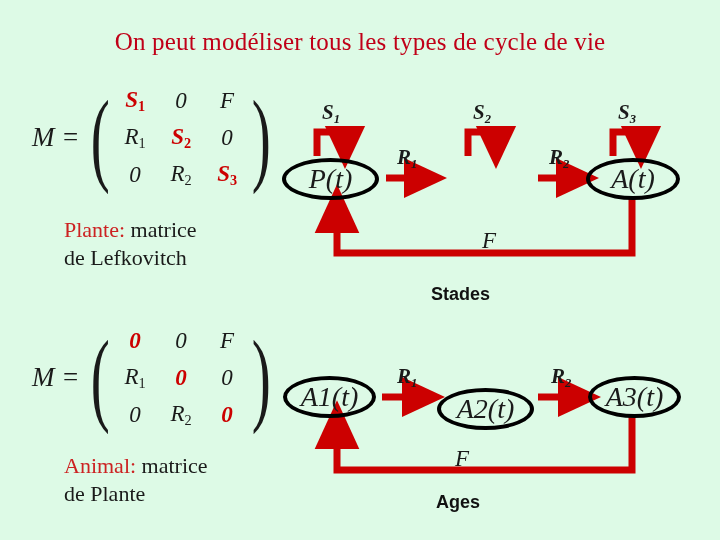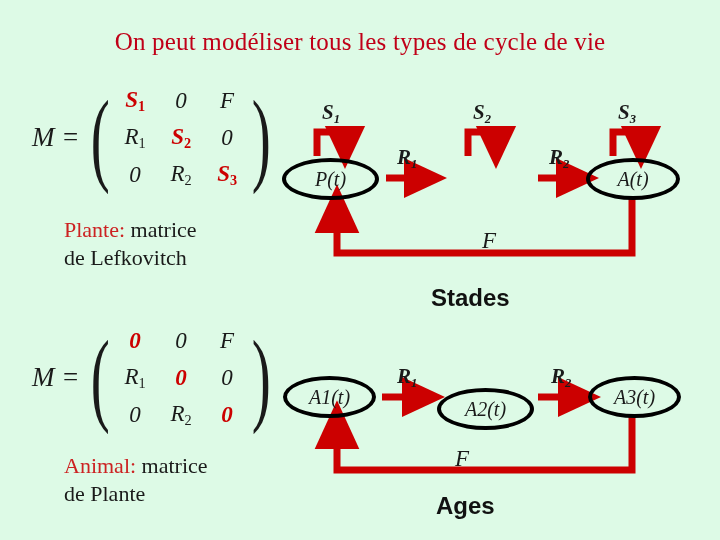--- a/index.html
+++ b/index.html
@@ -104,21 +104,21 @@
     border-radius: 50%;
     background: transparent;
     display: flex;
     align-items: center;
     justify-content: center;
     box-sizing: border-box;
   }
   .node-label {
     font-family: "Liberation Serif", serif;
     font-style: italic;
-    font-size: 20px;
+    font-size: 28px;
     color: #1a1a1a;
     white-space: nowrap;
   }
 
   
   .edge-label {
     position: absolute;
     font-family: "Liberation Serif", serif;
     font-style: italic;
     font-weight: bold;
@@ -133,21 +133,21 @@
   .edge-label.plain {
     font-weight: normal;
     font-size: 23px;
   }
 
   
   .group-caption {
     position: absolute;
     font-family: "Liberation Sans", sans-serif;
     font-weight: bold;
-    font-size: 24px;
+    font-size: 18px;
     color: #111111;
     white-space: nowrap;
   }
 
   svg { overflow: visible; }
 </style>
 </head>
 <body>
 
 <div id="slide">

